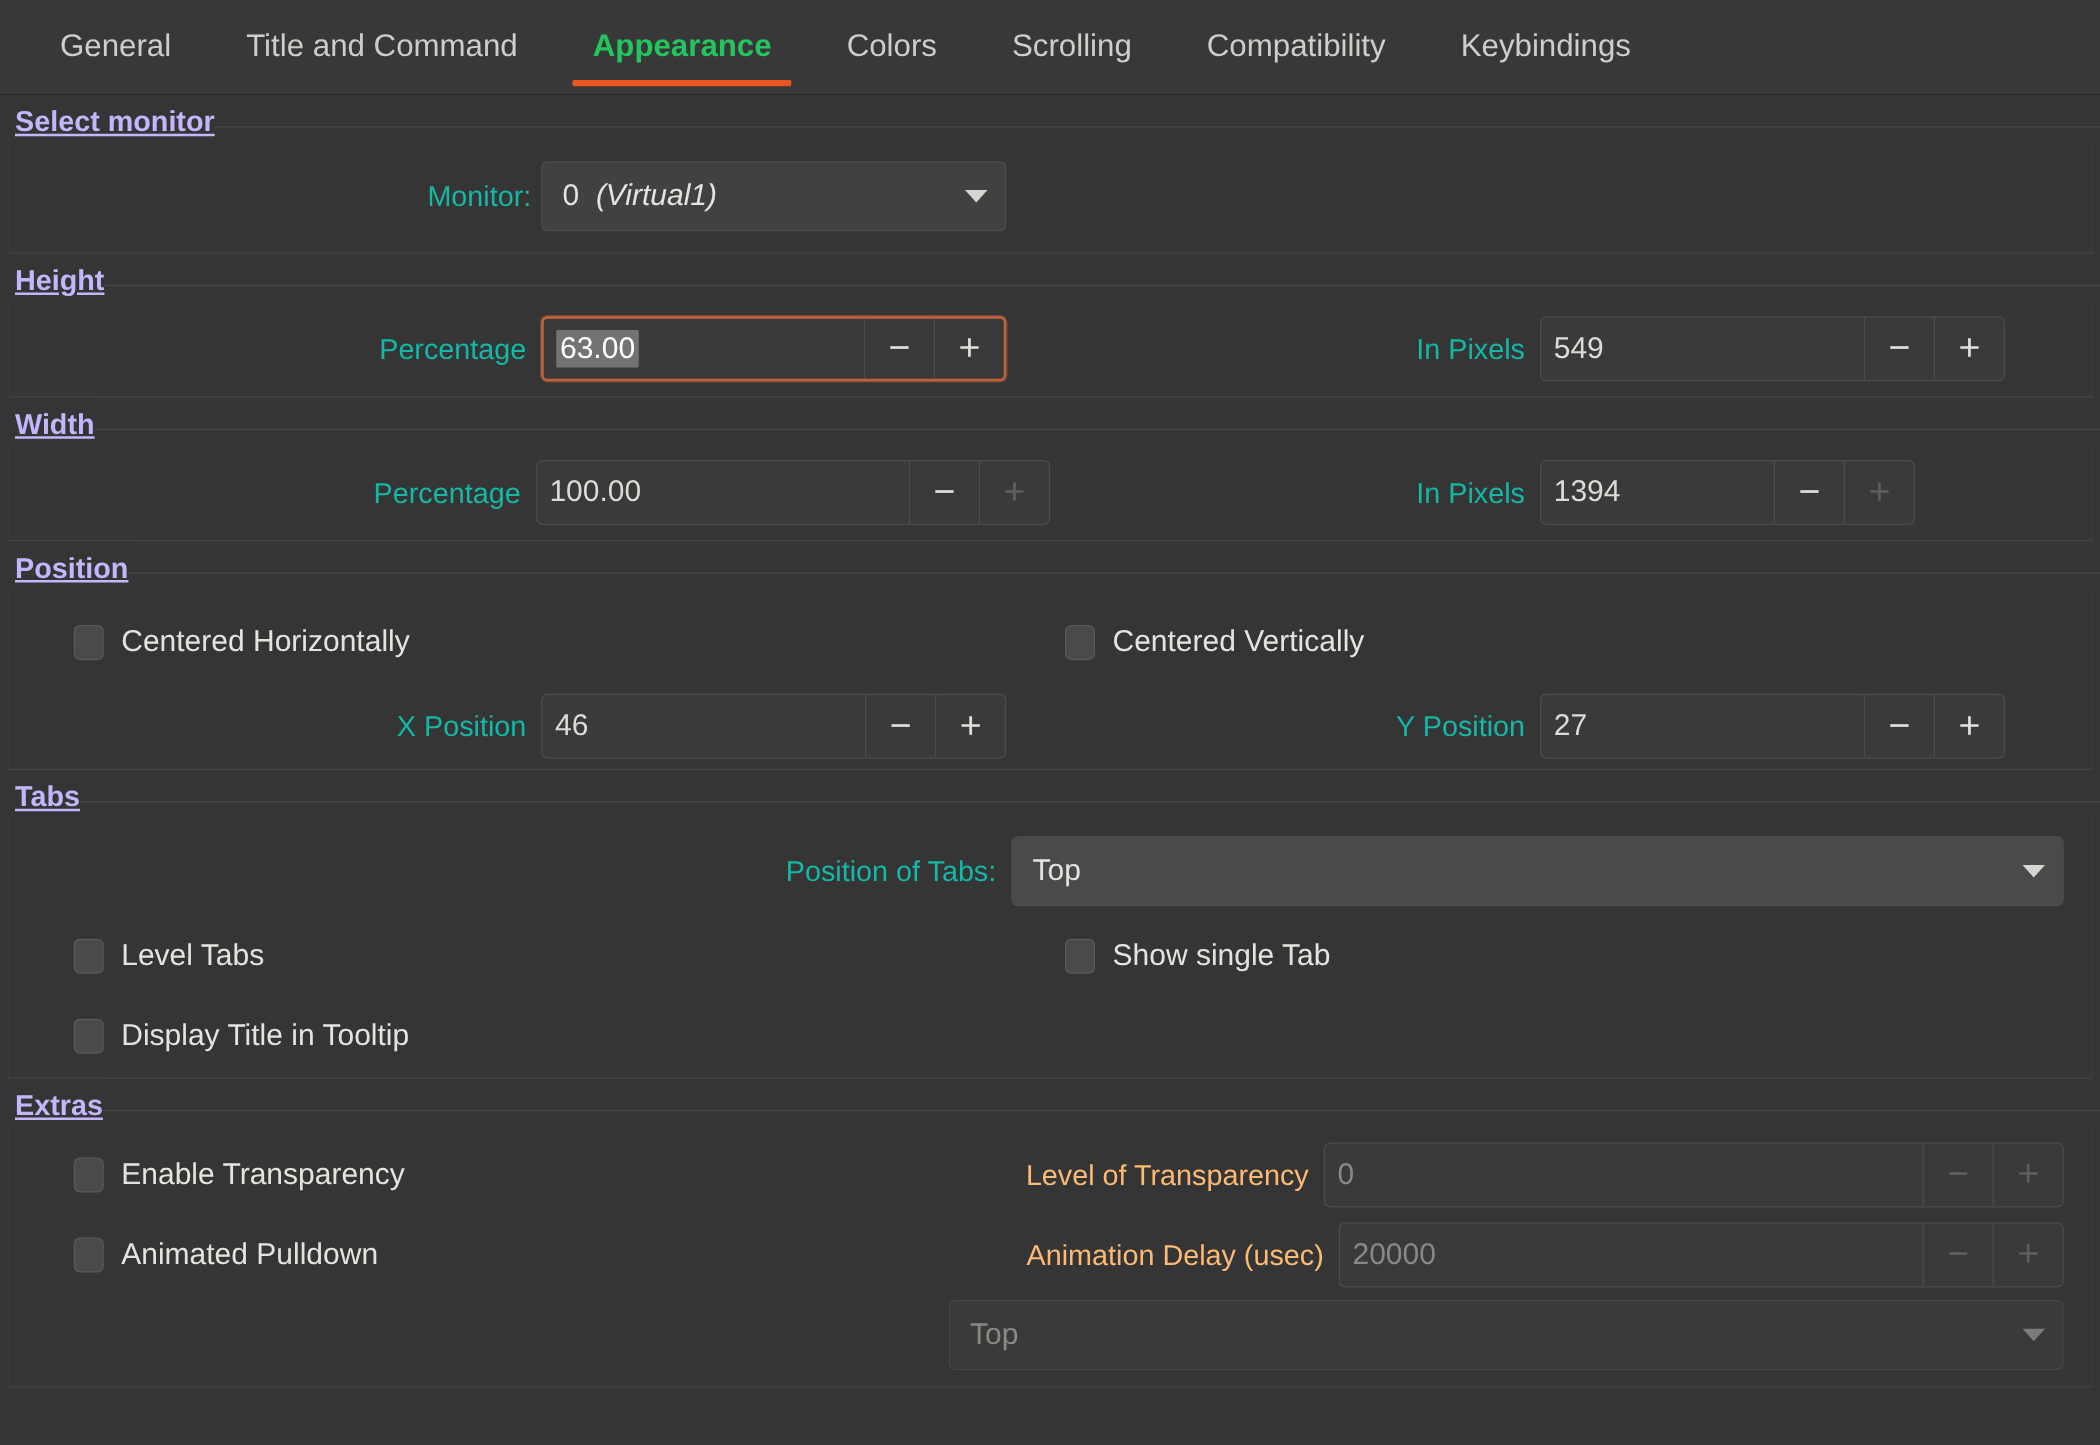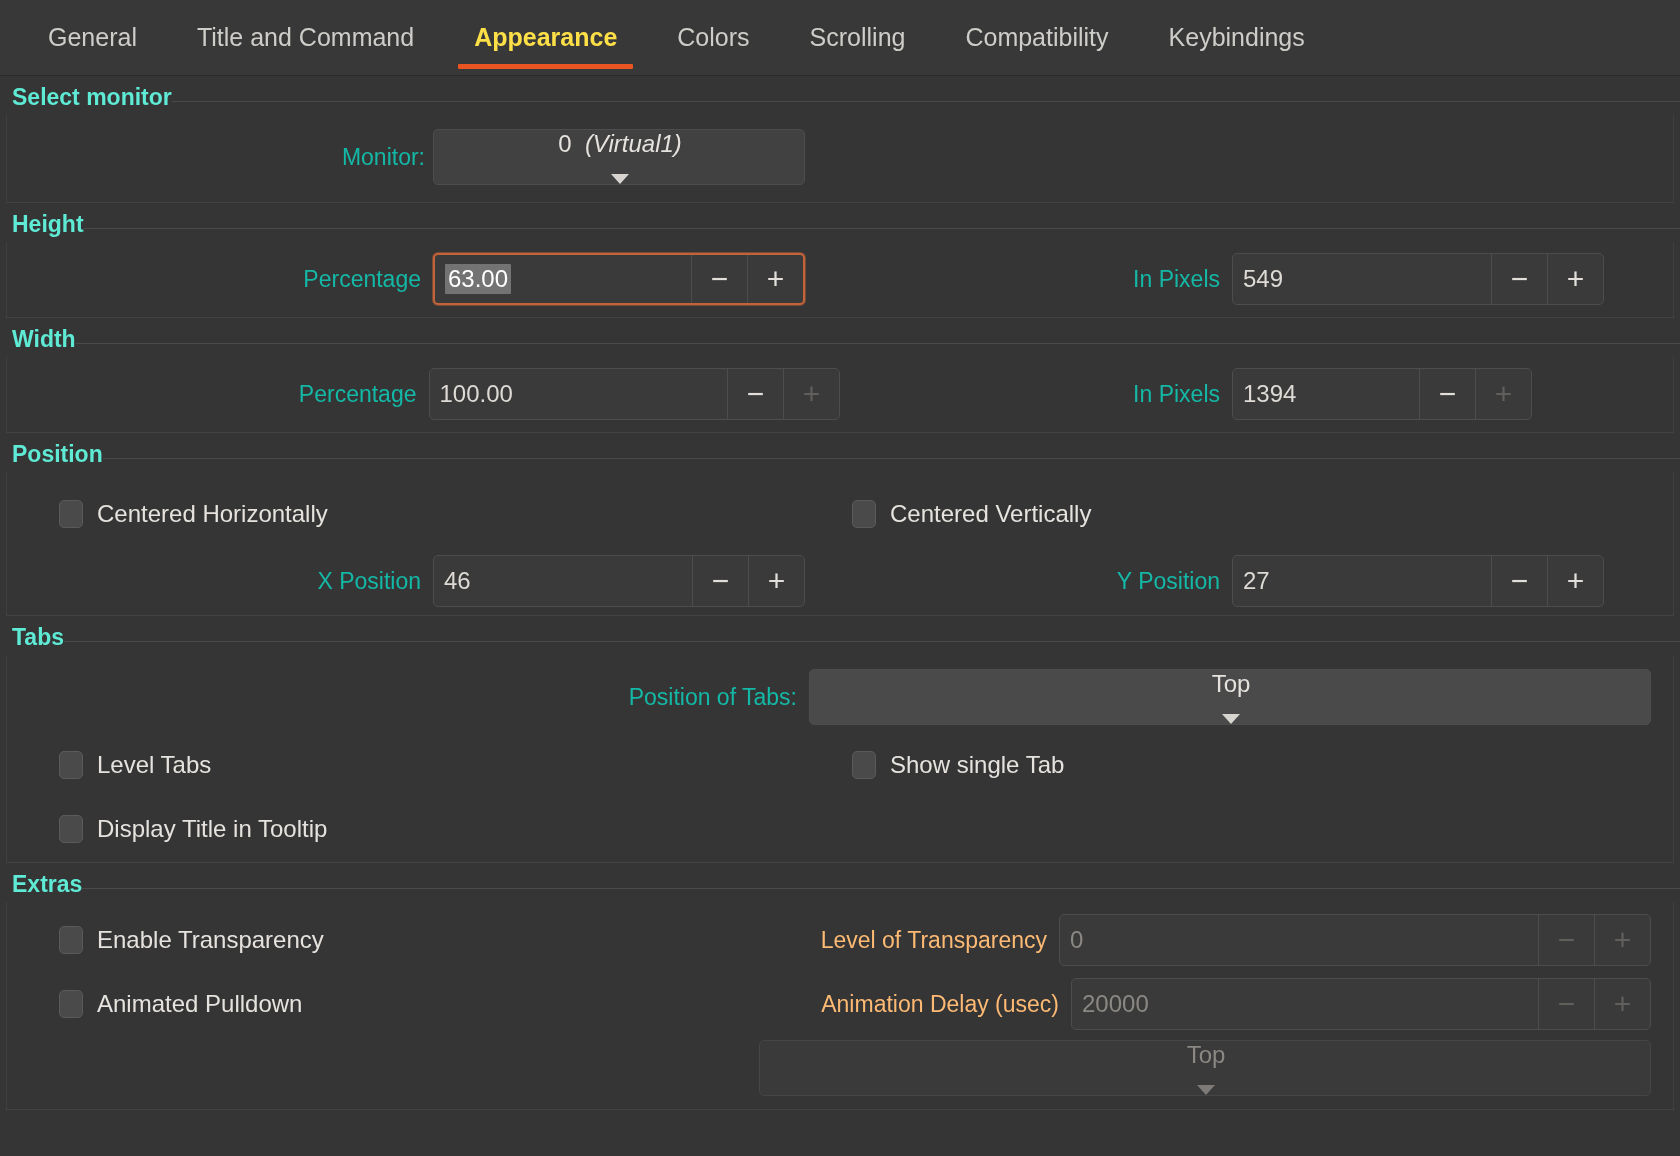--- a/index.html
+++ b/index.html
@@ -19,35 +19,36 @@
     background: #383838;
     border-bottom: 1px solid #2a2a2a;
     padding-left: 18px;
   }
   .tab {
     display: flex; align-items: center; justify-content: center;
     padding: 0 30px;
     font-size: 25px; color: #cfcdc9;
     position: relative; cursor: default; white-space: nowrap;
   }
-  .tab.active { color: #fde047; font-weight: bold; }
+  .tab.active { color: #22c55e; font-weight: bold; }
   .tab.active::after {
     content: ""; position: absolute; left: 14px; right: 14px; bottom: 6px;
     height: 5px; background: #e95420; border-radius: 1px;
   }
 
   
   .content { flex: 1 1 auto; background: #353535; overflow: hidden; }
 
   .group { position: relative; }
   .group-title {
-    font-size: 23px; font-weight: bold; color: #5eead4;
+    font-size: 23px; font-weight: bold; color: #c4b5fd;
     padding: 8px 0 4px 12px;
     display: inline-block; position: relative; z-index: 2;
     background: #353535;
+    text-decoration: underline;
   }
   .group-line-wrap { position: relative; height: 0; }
   .group-line {
     position: absolute; left: 0; right: 0; top: -14px; height: 1px; background: #4a4a4a;
   }
   .group-body {
     border-left: 1px solid #3f3f3f;
     border-right: 1px solid #3f3f3f;
     border-bottom: 1px solid #444;
     margin: 0 6px 0 6px;
@@ -87,21 +88,20 @@
     border-left: 1px solid #4d4d4d;
     font-size: 30px; color: #e2dfdb; line-height: 1; user-select: none;
   }
   .spin .btn.dim { color: #615f5c; }
 
   
   .combo {
     display: flex; align-items: center; height: 56px;
     background: #414141; border: 1px solid #4d4d4d; border-radius: 5px;
     padding: 0 14px 0 16px;
-    flex-direction: column;
   }
   .combo.light { background: #4a4a4a; }
   .combo.disabled { background: #3a3a3a; border-color: #464646; }
   .combo .cval { flex: 1 1 auto; font-size: 24px; color: #e6e3df; white-space: nowrap; }
   .combo .cval.dim { color: #8b8884; }
   .combo .cval .ital { font-style: italic; }
   .combo .arrow {
     width: 0; height: 0; flex: 0 0 auto;
     border-left: 9px solid transparent; border-right: 9px solid transparent;
     border-top: 10px solid #d8d5d1;

